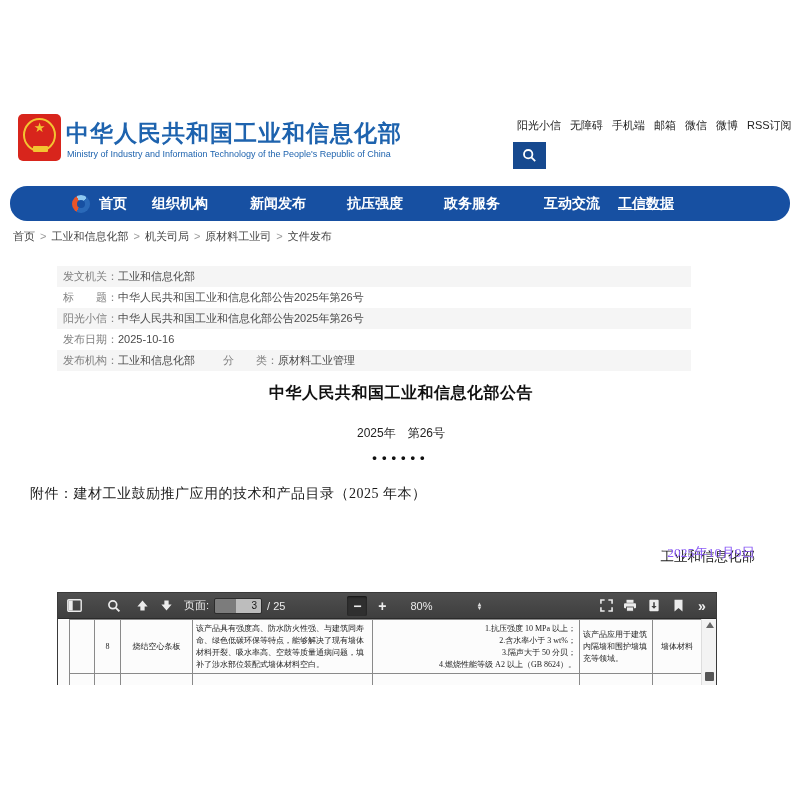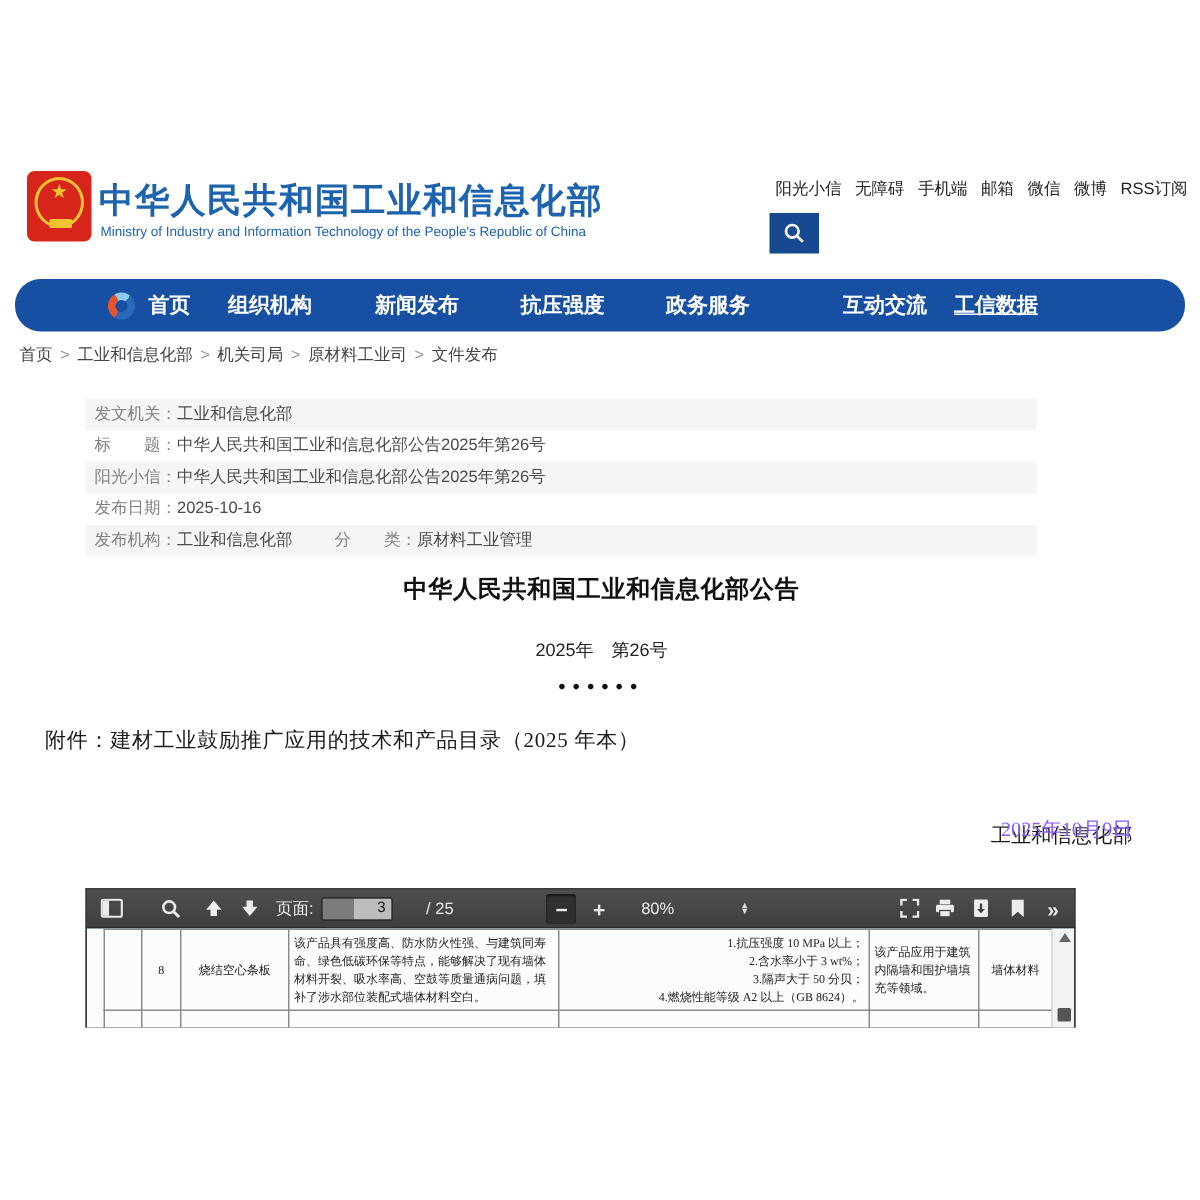--- a/index.html
+++ b/index.html
@@ -28,21 +28,21 @@
   .search-input::placeholder { color:#999; }
   .search-btn { width:33px; height:27px; background:#16498f; border:none; display:flex; align-items:center; justify-content:center; cursor:pointer; }
 
   
   .nav { left:10px; top:186px; width:780px; height:35px; background:#1750a2; border-radius:17px; display:flex; align-items:center; }
   .nav-logo { width:18px; height:18px; border-radius:50%; margin-left:62px; position:relative;
     background:conic-gradient(from 210deg,#e8542a 0 120deg,#8ec9f2 120deg 190deg,#2a69b8 190deg 360deg); }
   .nav-logo-hole { position:absolute; left:5px; top:5px; width:8px; height:8px; border-radius:50%; background:#1750a2; }
   .nav-item { color:#fff; font-size:14px; font-weight:bold; text-decoration:none; white-space:nowrap; }
   .nav-item.i0{margin-left:9px;} .nav-item.i1{margin-left:25px;} .nav-item.i2{margin-left:42px;}
-  .nav-item.i3{margin-left:41px;} .nav-item.i4{margin-left:41px;} .nav-item.i5{margin-left:62px;} .nav-item.i6{margin-left:18px;text-decoration:underline;}
+  .nav-item.i3{margin-left:41px;} .nav-item.i4{margin-left:41px;} .nav-item.i5{margin-left:44px;} .nav-item.i6{margin-left:18px;text-decoration:underline;}
 
   
   .breadcrumb { left:13px; top:229px; font-size:11px; color:#444; }
   .breadcrumb a { color:#444; text-decoration:none; }
   .crumb-sep { color:#999; margin:0 5px; }
 
   
   .meta { left:57px; top:266px; width:634px; font-size:11px; }
   .meta-row { height:21px; line-height:21px; display:flex; padding-left:6px; }
   .meta-row.odd { background:#f5f5f5; }
@@ -63,21 +63,21 @@
   .pdf-toolbar { height:26px; background:linear-gradient(#4f4f4f,#3e3e3e); border-bottom:1px solid #2a2a2a;
     display:flex; align-items:center; color:#ececec; font-size:11px; position:relative; }
   .tb-btn { display:flex; align-items:center; justify-content:center; width:20px; height:20px; cursor:pointer; border-radius:2px; }
   .tb-btn.pressed { background:#2f2f2f; box-shadow:inset 0 1px 2px rgba(0,0,0,.6); }
   .tb-sidebar { margin-left:6px; }
   .tb-search { margin-left:20px; }
   .tb-up { margin-left:8px; } .tb-down { margin-left:4px; }
   .tb-pagelabel { margin-left:8px; }
   .tb-pageinput { margin-left:5px; width:48px; height:16px; background:linear-gradient(90deg,#7c7c7c 0 45%,#bdbdbd 45%);
     border:1px solid #2c2c2c; border-radius:2px; color:#161616; font-size:10px; text-align:right; padding-right:4px; line-height:14px; }
-  .tb-pagetotal { margin-left:22px; }
+  .tb-pagetotal { margin-left:5px; }
   .tb-minus { margin-left:62px; font-size:14px; font-weight:bold; }
   .tb-plus { margin-left:5px; font-size:14px; font-weight:bold; }
   .tb-zoom { margin-left:18px; display:flex; align-items:center; width:78px; }
   .tb-zoom-arrows { margin-left:auto; margin-right:6px; display:flex; flex-direction:column; line-height:4px; font-size:6px; color:#ddd; }
   .tb-spacer { flex:1; }
   .tb-right { display:flex; align-items:center; margin-right:4px; }
   .tb-right .tb-btn { margin-left:4px; }
   .tb-more { font-size:14px; font-weight:bold; color:#ececec; }
 
   .pdf-content { position:relative; height:66px; background:#fcfcfc; overflow:hidden; }

